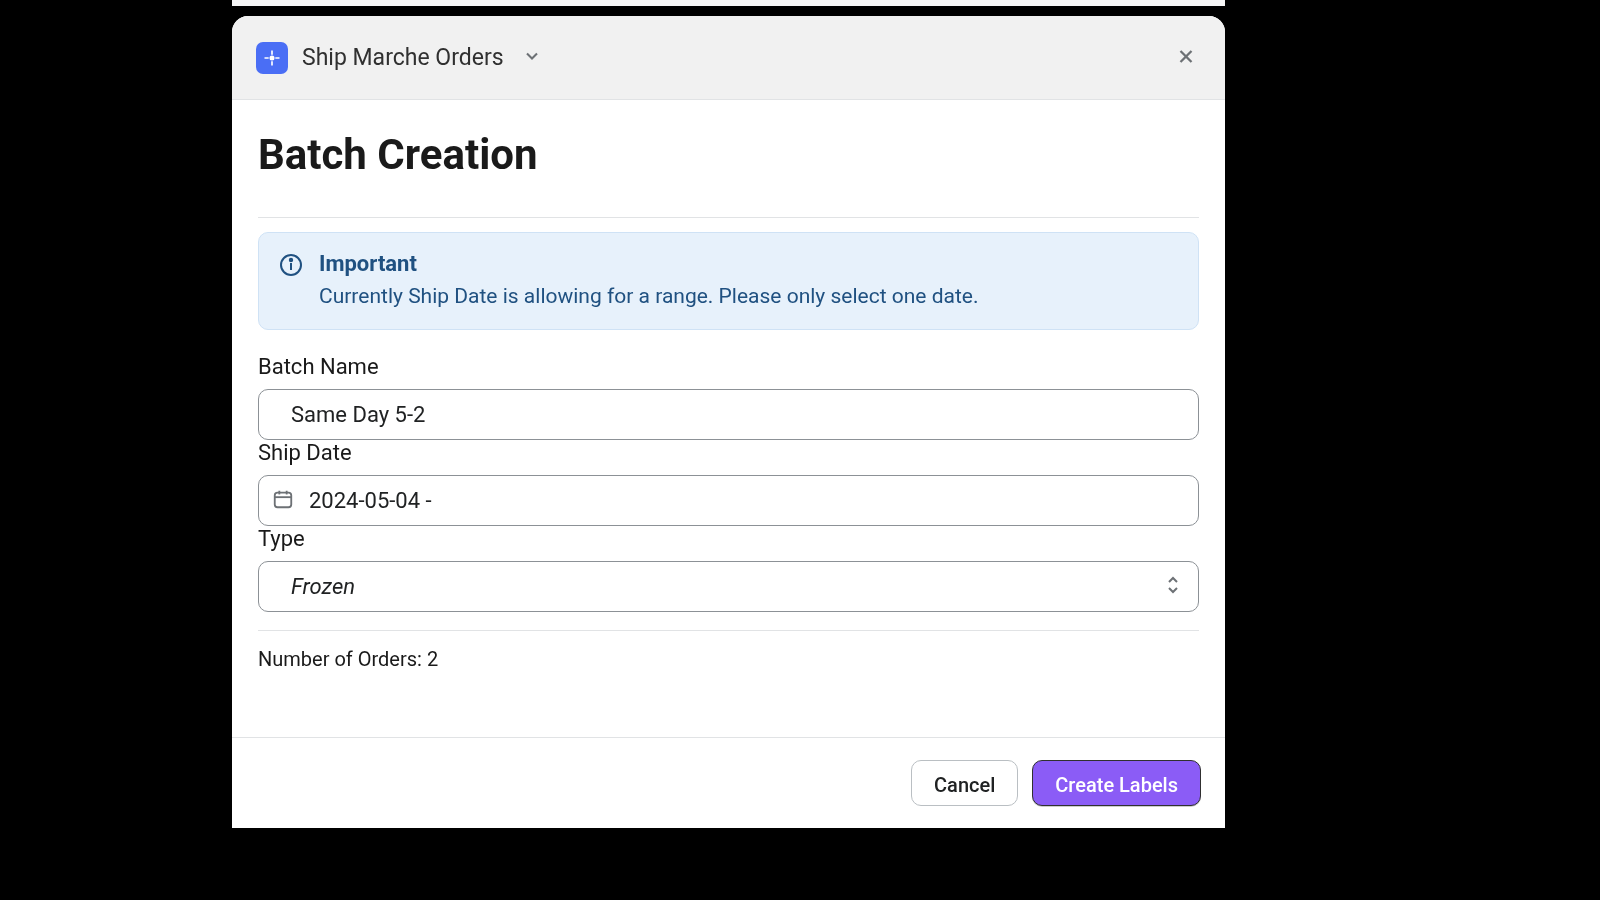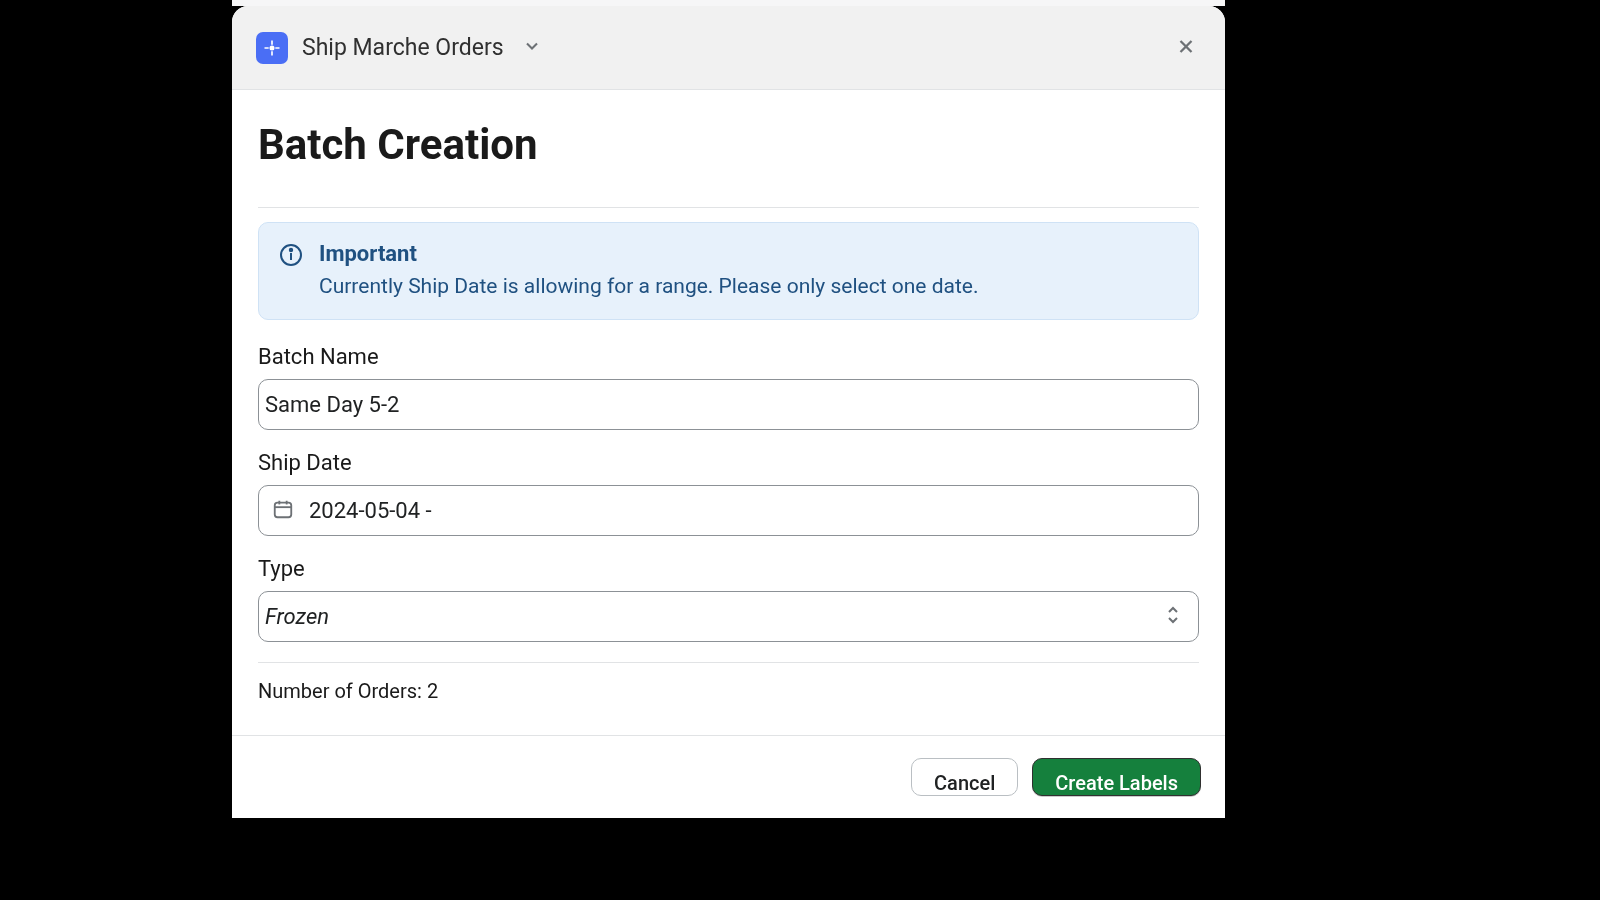--- a/index.html
+++ b/index.html
@@ -11,21 +11,21 @@
       font-family: -apple-system, BlinkMacSystemFont, "Segoe UI", Roboto, Helvetica, Arial, sans-serif;
       background: #000;
       width: 1600px;
       height: 900px;
       overflow: hidden;
       position: relative;
     }
     .modal-wrap {
       position: absolute;
       left: 232px;
-      top: 6px;
+      top: 16px;
       width: 993px;
       height: 812px;
       background: #fff;
       border-radius: 16px 16px 0 0;
       overflow: hidden;
       display: flex;
       flex-direction: column;
     }
     .modal-header {
       background: #f1f1f1;
@@ -114,35 +114,34 @@
     .alert-title {
       font-size: 22px;
       font-weight: 700;
       margin-bottom: 6px;
     }
     .alert-body {
       font-size: 21px;
       line-height: 1.4;
     }
     .field-group {
-      margin-bottom: 20px;
     }
     .field-label {
       font-size: 22px;
       color: #1a1a1a;
       margin-bottom: 10px;
       display: block;
     }
     .text-input, .date-input, .select-input {
       width: 100%;
       height: 51px;
       border: 1px solid #8c9196;
       border-radius: 10px;
       font-size: 22px;
-      padding: 0 6px;
+      padding: 0 32px;
       background: #fff;
       color: #202223;
       font-family: inherit;
     }
     .date-wrap {
       position: relative;
       display: flex;
       align-items: center;
     }
     .date-icon {
@@ -182,35 +181,35 @@
     }
     .modal-footer {
       border-top: 1px solid #e1e3e5;
       padding: 22px 24px;
       display: flex;
       justify-content: flex-end;
       gap: 14px;
       background: #fff;
     }
     .btn {
-      height: 38px;
+      height: 46px;
       padding: 12px 22px;
       border-radius: 10px;
       font-size: 20px;
       font-weight: 500;
       cursor: pointer;
       font-family: inherit;
     }
     .btn-secondary {
       background: #fff;
       border: 1px solid #babfc3;
       color: #202223;
     }
     .btn-primary {
-      background: #15803d;
+      background: #8b5cf6;
       border: 1px solid #303030;
       color: #fff;
       box-shadow: 0 1px 0 rgba(0,0,0,0.2);
     }
     .bg-peek {
       position: absolute;
       left: 232px;
       top: 0;
       width: 993px;
       height: 6px;

